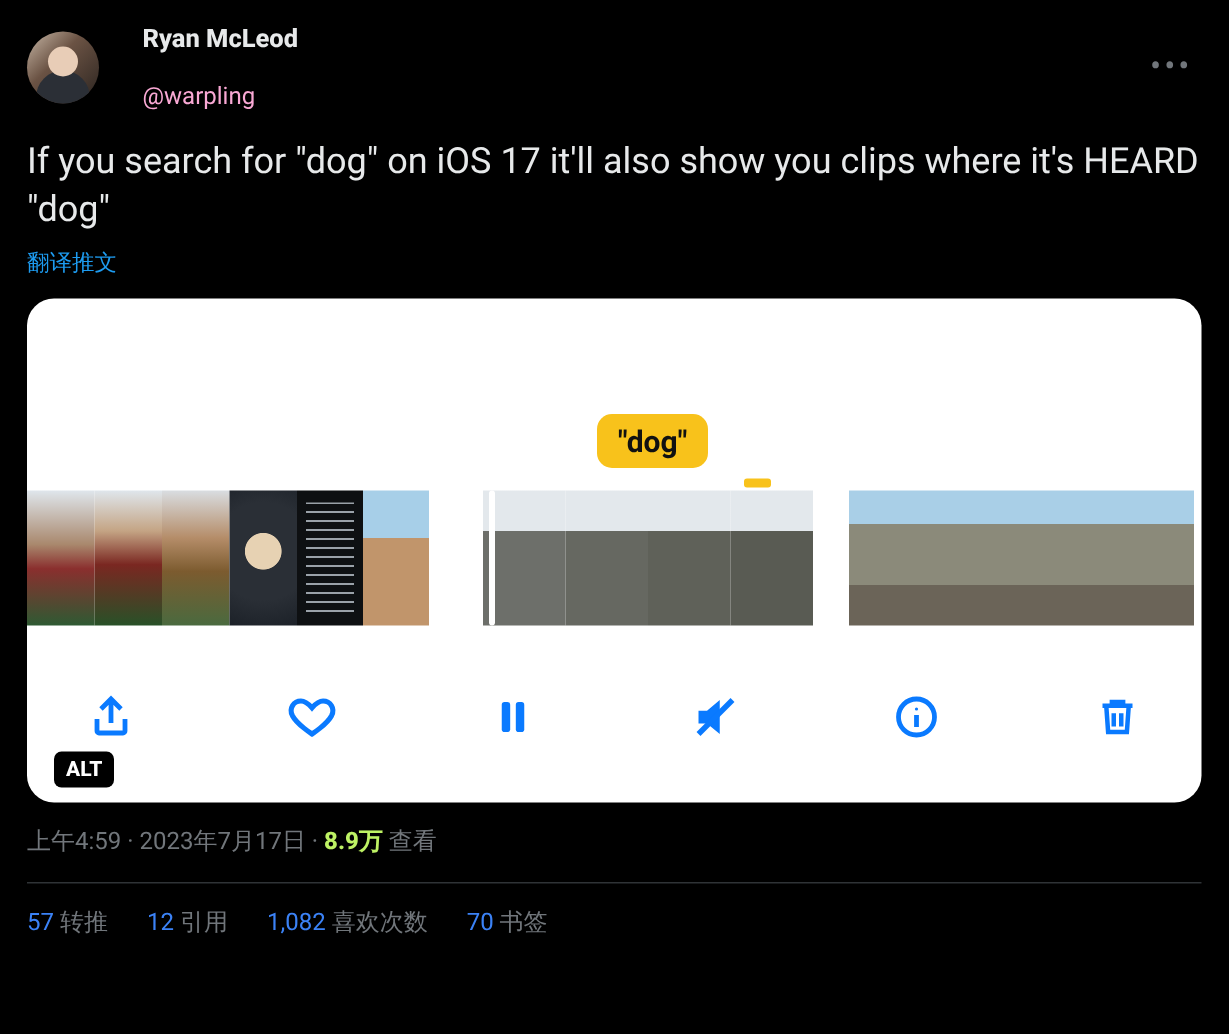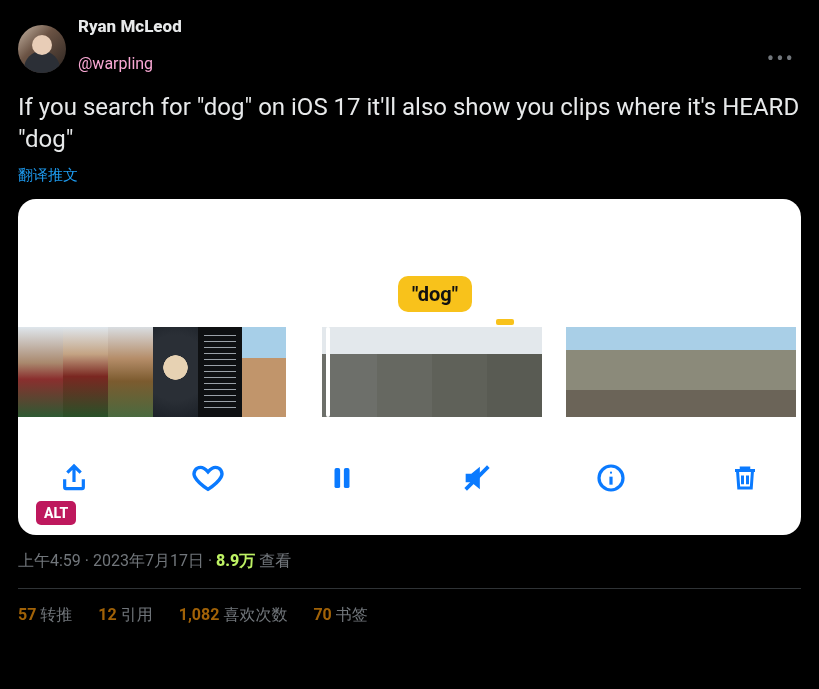--- a/index.html
+++ b/index.html
@@ -5,21 +5,21 @@
   * { box-sizing: border-box; margin: 0; padding: 0; }
   body {
     background: #000;
     font-family: -apple-system, "Segoe UI", Roboto, Helvetica, Arial, sans-serif;
     width: 819px;
     height: 689px;
     overflow: hidden;
     color: #e7e9ea;
   }
   .tweet { padding: 16px 18px 0 18px; }
-  .header { display: flex; align-items: flex-end; }
+  .header { display: flex; align-items: center; gap: 17px; }
   .avatar {
     width: 48px; height: 48px; border-radius: 50%;
     background: linear-gradient(135deg,#c9b9a8 0%, #6b5344 40%, #2a231f 100%);
     flex: 0 0 48px; margin-right: 12px; overflow:hidden; position:relative;
   }
   .avatar::after{
     content:""; position:absolute; left:14px; top:10px; width:20px; height:20px;
     border-radius:50%; background:#e8cdb7;
   }
   .avatar::before{
@@ -60,28 +60,28 @@
   .tR{width:46px;background:linear-gradient(180deg,#a9cfe7 0 25%,#8b8a7a 25% 70%,#6b6458 70% 100%)}
   .toolbar {
     position:absolute; left:0; right:0; bottom:28px; height:58px;
     display:flex; align-items:center; justify-content:space-between;
     padding:0 36px;
   }
   .tb-btn { width:40px; height:40px; display:flex; align-items:center; justify-content:center; cursor:pointer; }
   .tb-btn svg { stroke:#0a7aff; fill:none; stroke-width:2.4; }
   .alt-badge {
     position:absolute; left:18px; bottom:10px;
-    background:#be185d; color:#fff; font-weight:800; font-size:14px;
+    background:#000000; color:#fff; font-weight:800; font-size:14px;
     padding:4px 8px; border-radius:5px;
   }
   .meta-row { color:#71767b; font-size:16px; margin-top:16px; }
   .meta-row .strong { color:#bef264; font-weight:800; }
   .divider { height:1px; background:#2f3336; margin-top:16px; }
   .stats-row { display:flex; gap:26px; color:#71767b; font-size:16px; margin-top:16px; }
-  .stats-row .num { color:#a16207; font-weight:700; margin-right:4px; }
+  .stats-row .num { color:#3b82f6; font-weight:400; margin-right:4px; }
 </style>
 </head>
 <body>
 
 <div class="tweet">
 
   <div class="header">
     <div class="avatar"></div>
     <div class="names">
       <div class="display-name">Ryan McLeod</div>

